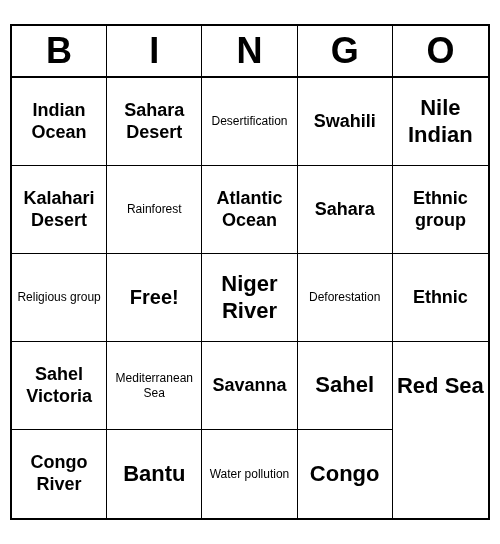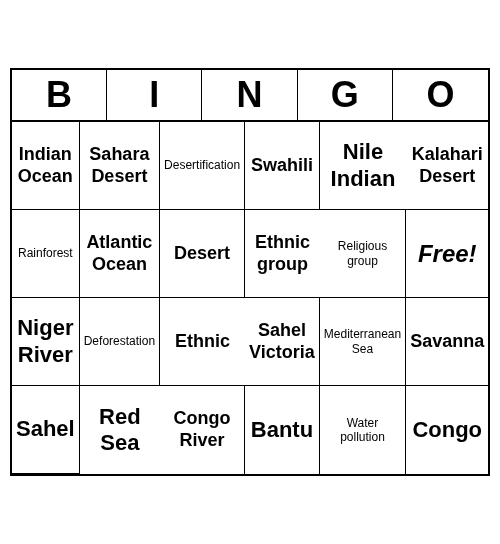--- a/index.html
+++ b/index.html
@@ -37,21 +37,21 @@
       padding: 4px 0;
       border-right: 1px solid #000;
     }
 
     .bingo-header-cell:last-child {
       border-right: none;
     }
 
     .bingo-grid {
       display: grid;
-      grid-template-columns: repeat(6, 1fr);
+      grid-template-columns: repeat(5, 1fr);
     }
 
     .bingo-cell {
       border-right: 1px solid #000;
       border-bottom: 1px solid #000;
       min-height: 88px;
       display: flex;
       align-items: center;
       justify-content: center;
       text-align: center;
@@ -79,23 +79,22 @@
     .cell-text.medium {
       font-size: 18px;
       font-weight: bold;
     }
 
     .cell-text.small {
       font-size: 12px;
     }
 
     .free-cell {
-      font-size: 24px;
+      font-size: 20px;
       font-weight: bold;
-      font-style: italic;
     }
   </style>
 </head>
 <body>
 
 <div class="bingo-card">
   <div class="bingo-header">
   <div class="bingo-header-cell">B</div>
       <div class="bingo-header-cell">I</div>
       <div class="bingo-header-cell">N</div>
@@ -121,21 +120,21 @@
       <div class="bingo-cell">
         <span class="cell-text medium">Kalahari Desert</span>
       </div>
       <div class="bingo-cell">
         <span class="cell-text small">Rainforest</span>
       </div>
       <div class="bingo-cell">
         <span class="cell-text medium">Atlantic Ocean</span>
       </div>
       <div class="bingo-cell">
-        <span class="cell-text medium">Desert</span>
+        <span class="cell-text medium">Sahara</span>
       </div>
       <div class="bingo-cell">
         <span class="cell-text medium">Ethnic group</span>
       </div>
       <div class="bingo-cell">
         <span class="cell-text small">Religious group</span>
       </div>
       <div class="bingo-cell">
         <span class="free-cell">Free!</span>
       </div>

